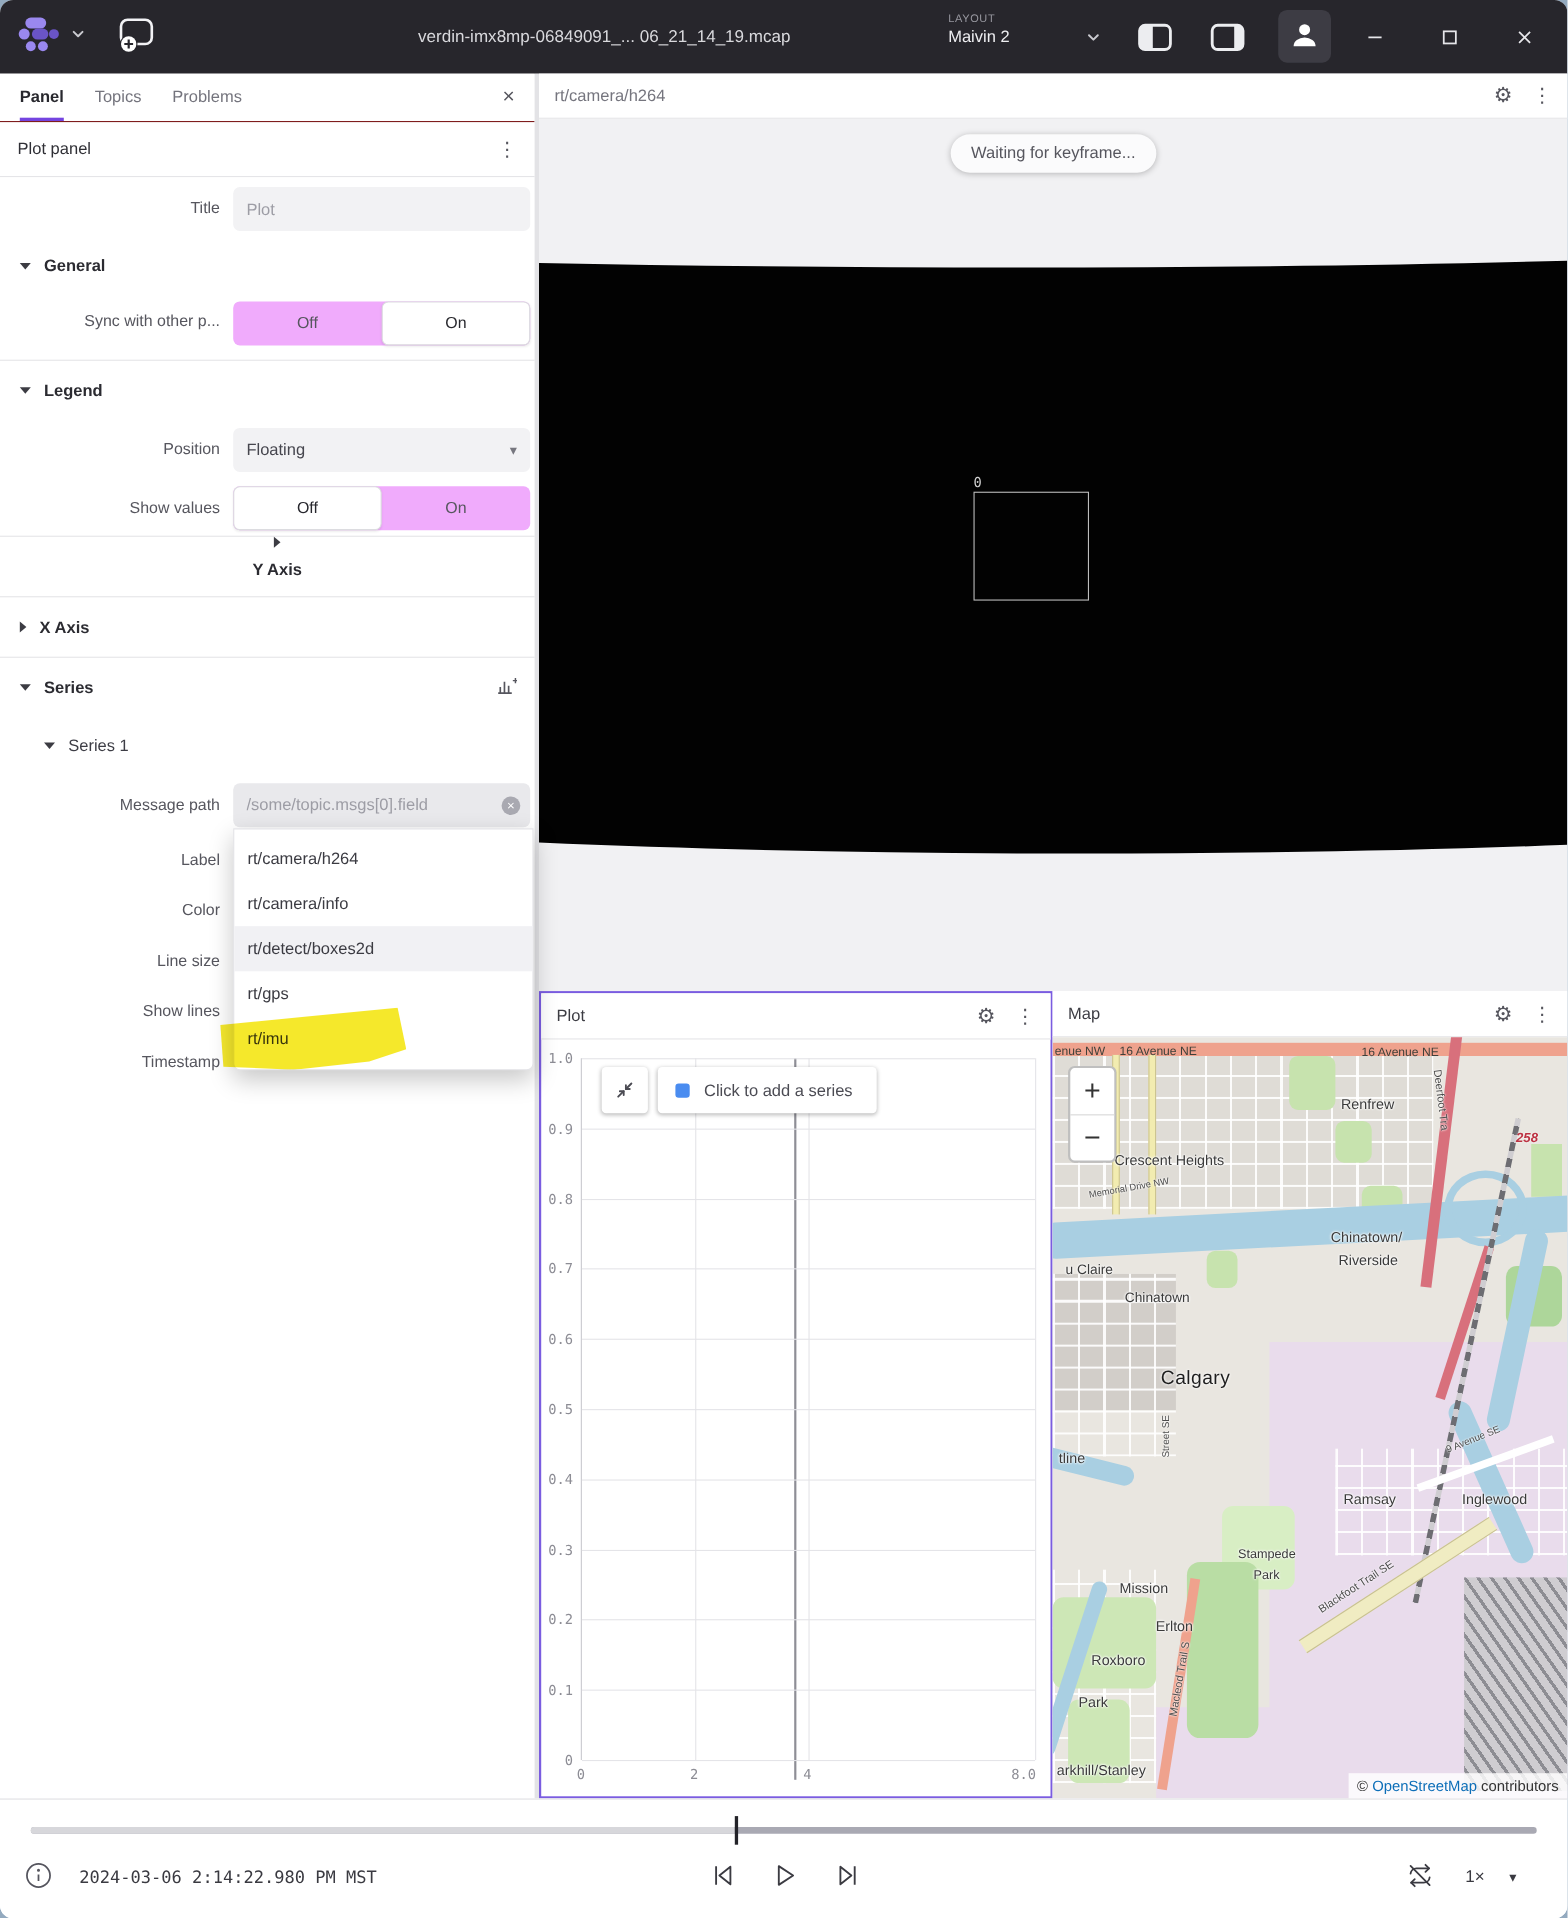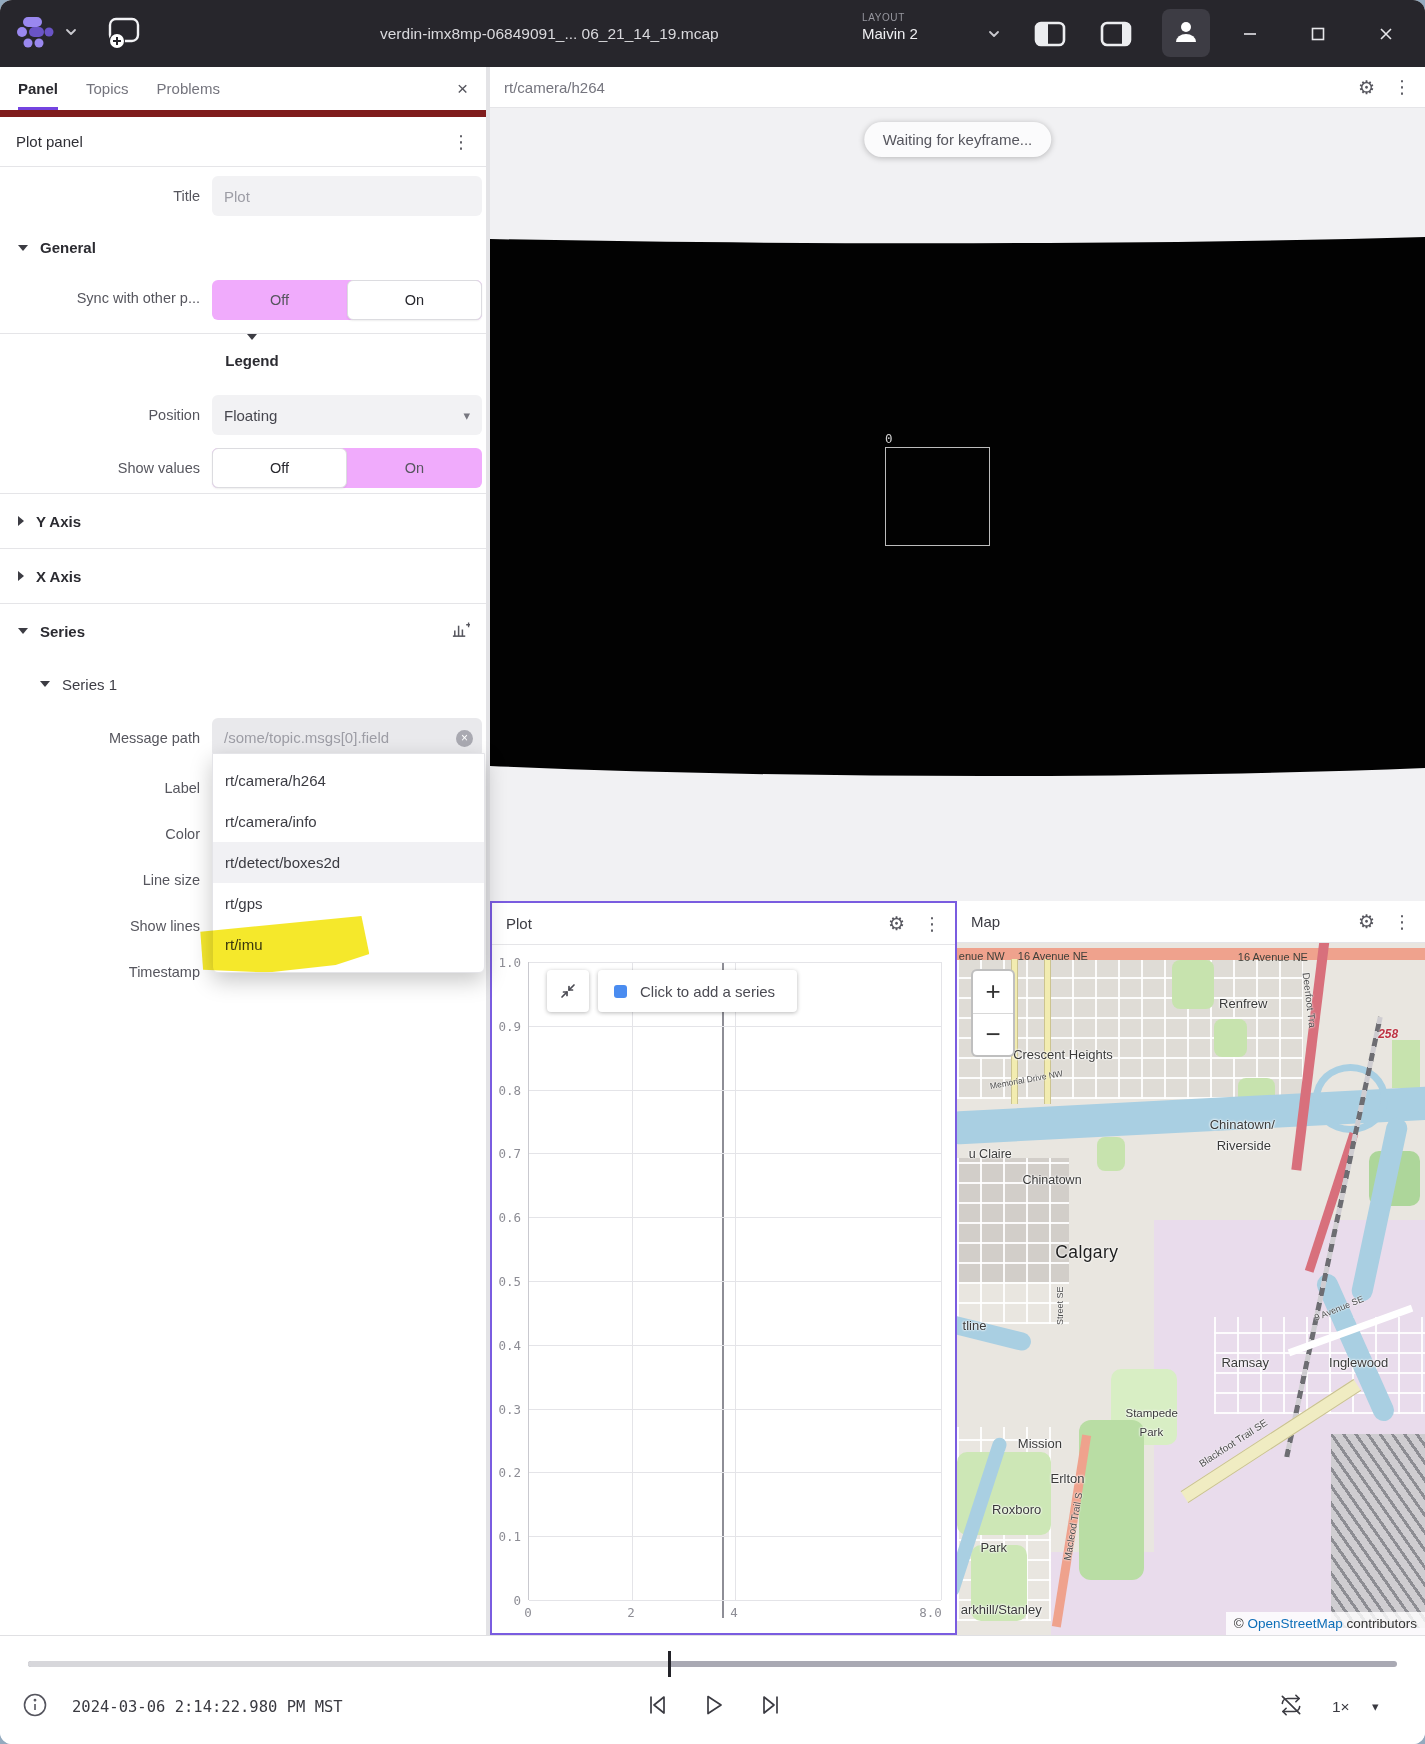--- a/index.html
+++ b/index.html
@@ -12,21 +12,21 @@
   .tb-title{position:absolute;left:380px;top:0;height:67px;display:flex;align-items:center;font-size:15.5px;color:#d9d9dd;}
   .layout-box{position:absolute;left:862px;top:12px;color:#efeff2;}
   .layout-box .lay-lab{font-size:10px;color:#97979f;letter-spacing:.6px;margin-bottom:2px;}
   .layout-box .lay-name{font-size:15px;font-weight:500;}
   .tb-chev{position:absolute;top:26px;width:16px;height:16px;}
   .win-ic{position:absolute;top:0;height:67px;display:flex;align-items:center;justify-content:center;width:44px;color:#e6e6ea;cursor:default;}
   .avatar-btn{position:absolute;left:1162px;top:9px;width:48px;height:48px;border-radius:8px;background:#3d3c44;display:flex;align-items:center;justify-content:center;}
   
   #sidebar{position:absolute;left:0;top:67px;width:486px;height:1568px;background:#fff;overflow:visible;}
   #vdiv{position:absolute;left:486px;top:67px;width:4px;height:1568px;background:#e3e3e6;}
-  .tabs{height:43px;border-bottom:7px solid #7f1d1d;display:flex;align-items:flex-start;padding:0 18px;gap:28px;position:relative;}
+  .tabs{height:43px;border-bottom:1px solid #7f1d1d;display:flex;align-items:flex-start;padding:0 18px;gap:28px;position:relative;}
   .tab{height:43px;display:flex;align-items:center;font-size:15px;color:#74747d;border-bottom:3px solid transparent;box-sizing:border-box;padding-top:2px;}
   .tab.active{color:#28282e;font-weight:700;border-bottom-color:#7444e0;}
   .tabs .tab-close{margin-left:auto;align-self:center;font-size:19px;color:#56565e;line-height:1;}
   .panel-title-row{height:49px;border-bottom:1px solid #e5e5e8;display:flex;align-items:center;padding:0 16px;font-size:15px;color:#2f2f35;}
   .panel-title-row .kebab{margin-left:auto;}
   .srow{display:flex;align-items:center;}
   .srow .lbl{width:200px;text-align:right;font-size:14.5px;color:#56565e;flex:none;}
   .srow .ctl{margin-left:12px;width:270px;flex:none;position:relative;}
   .sec-head{display:flex;align-items:center;gap:12px;padding-left:18px;font-size:15px;font-weight:700;color:#2b2b31;}
   .sec-head.sub{padding-left:40px;font-weight:400;color:#3d3d45;font-size:15px;}
@@ -215,21 +215,21 @@
     <div class="srow" style="height:63px;align-items:flex-start;padding-top:10px;box-sizing:border-box;">
       <span class="lbl" style="margin-top:10px;">Sync with other p...</span>
       <span class="ctl">
         <span class="seg">
           <span class="seg-it">Off</span>
           <span class="seg-it sel">On</span>
         </span>
       </span>
     </div>
     <div class="divider"></div>
-    <div class="sec-head" style="height:54px;flex-direction:column;">
+    <div class="sec-head" style="height:54px;">
       <span class="tri-down"></span>
       <span>Legend</span>
     </div>
     <div class="srow" style="height:54px;">
       <span class="lbl">Position</span>
       <span class="ctl">
         <span class="sel-box">
           <span>Floating</span>
           <span class="caret">▾</span>
         </span>
@@ -238,21 +238,21 @@
     <div class="srow" style="height:51px;">
       <span class="lbl">Show values</span>
       <span class="ctl">
         <span class="seg">
           <span class="seg-it sel">Off</span>
           <span class="seg-it">On</span>
         </span>
       </span>
     </div>
     <div class="divider"></div>
-    <div class="sec-head" style="height:54px;">
+    <div class="sec-head" style="height:54px;flex-direction:column;">
       <span class="tri-right"></span>
       <span>Y Axis</span>
     </div>
     <div class="divider"></div>
     <div class="sec-head" style="height:54px;">
       <span class="tri-right"></span>
       <span>X Axis</span>
     </div>
     <div class="divider"></div>
     <div class="sec-head" style="height:54px;">

